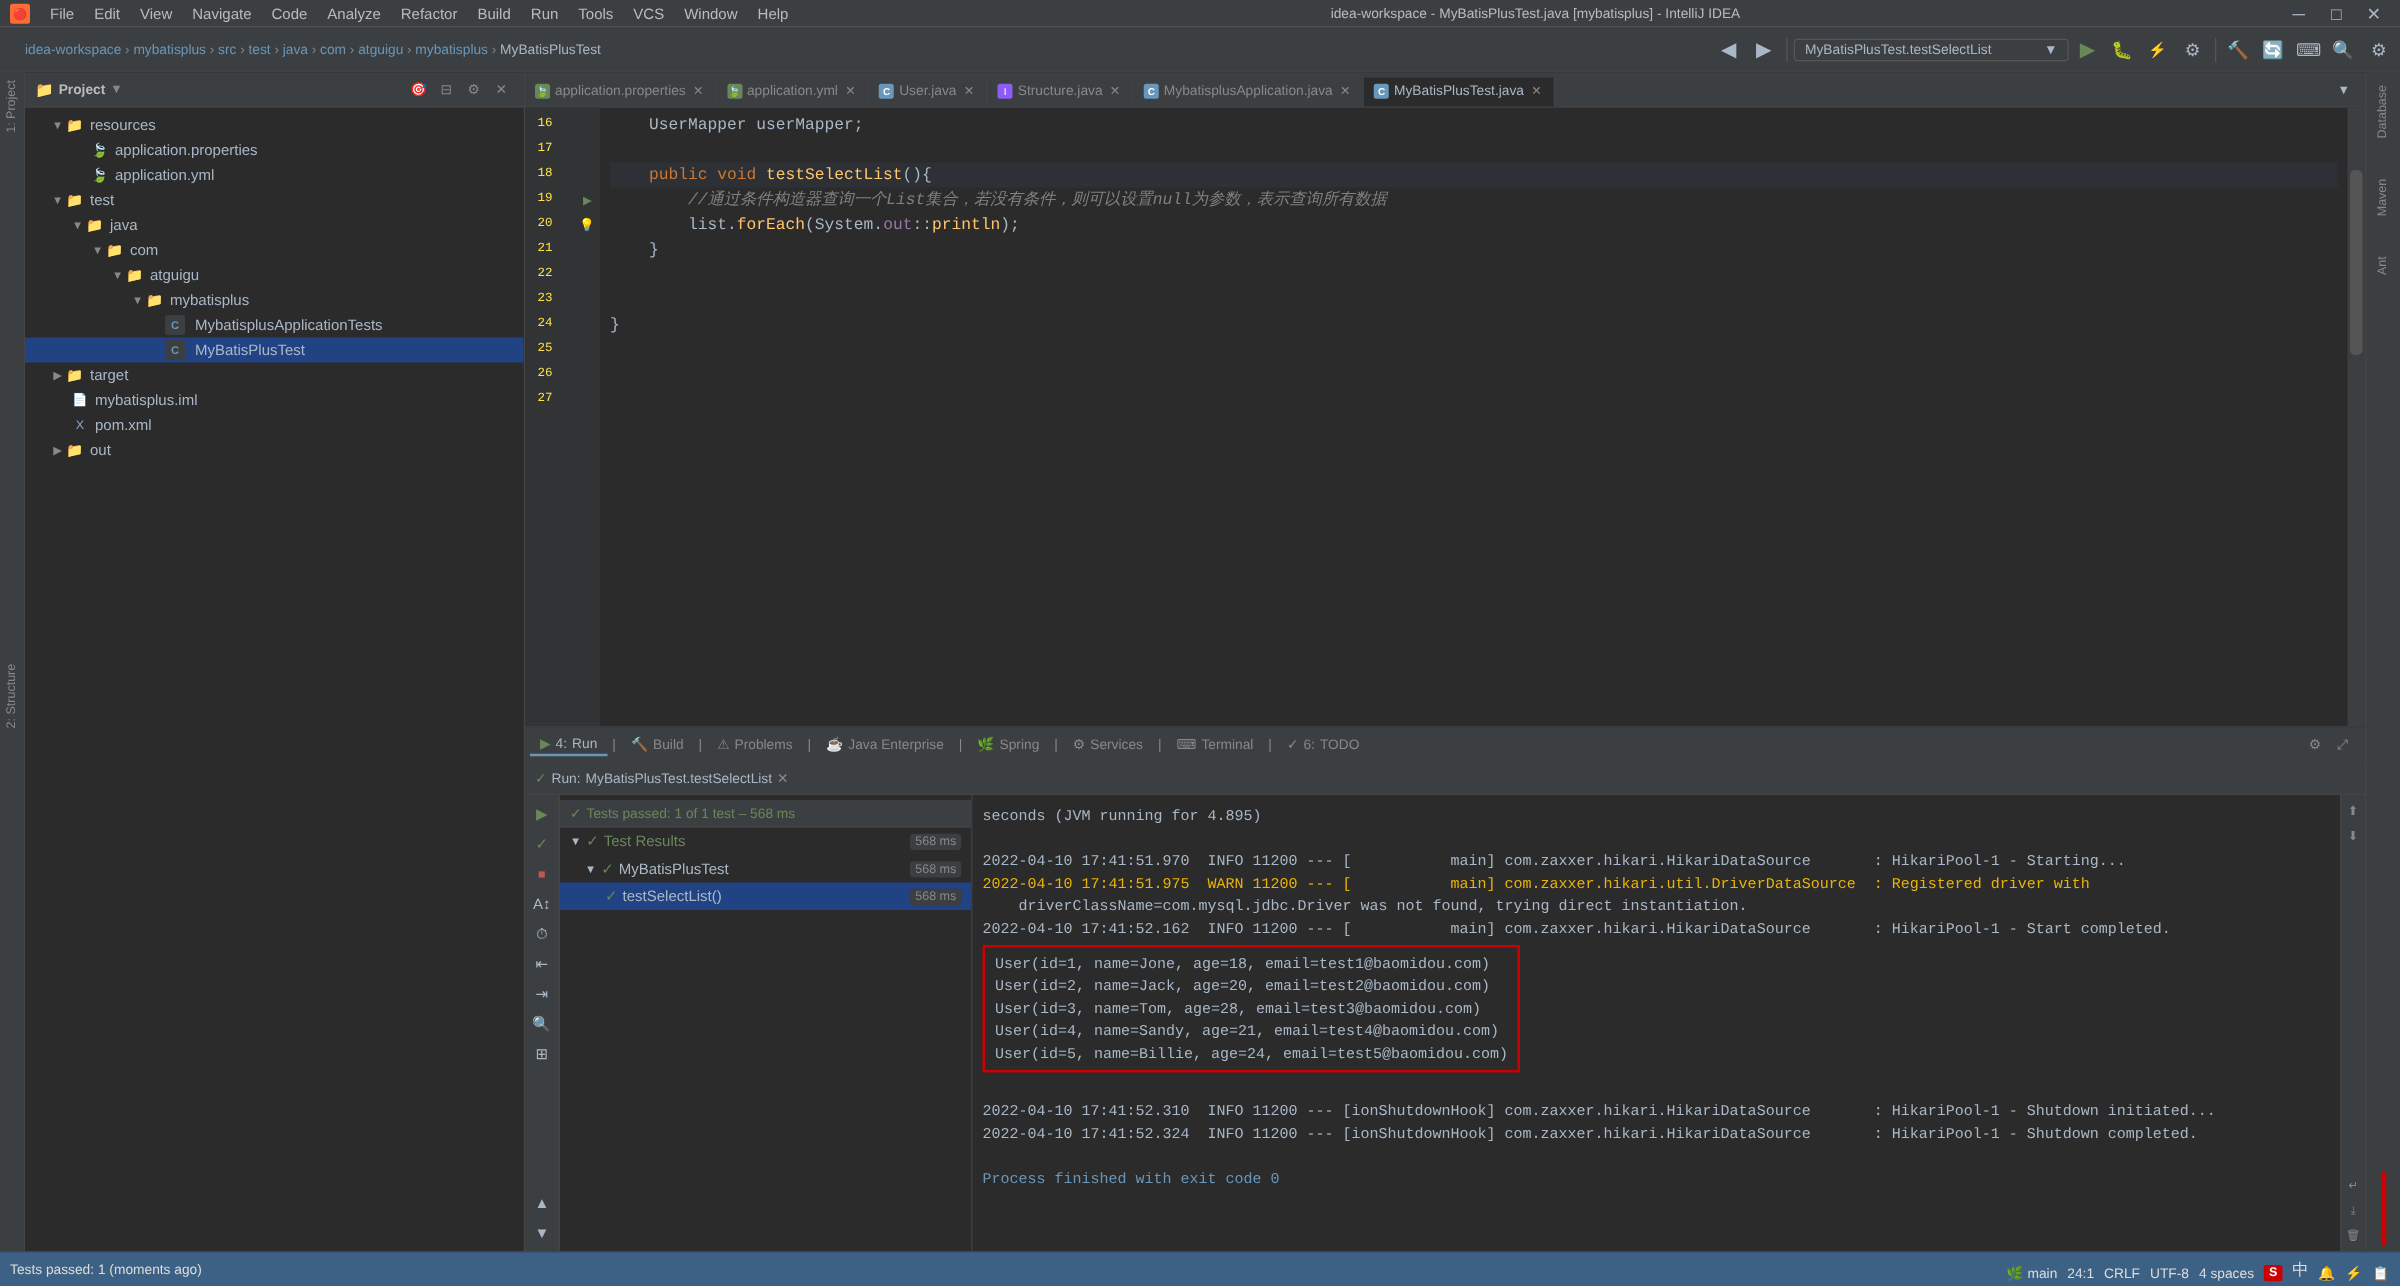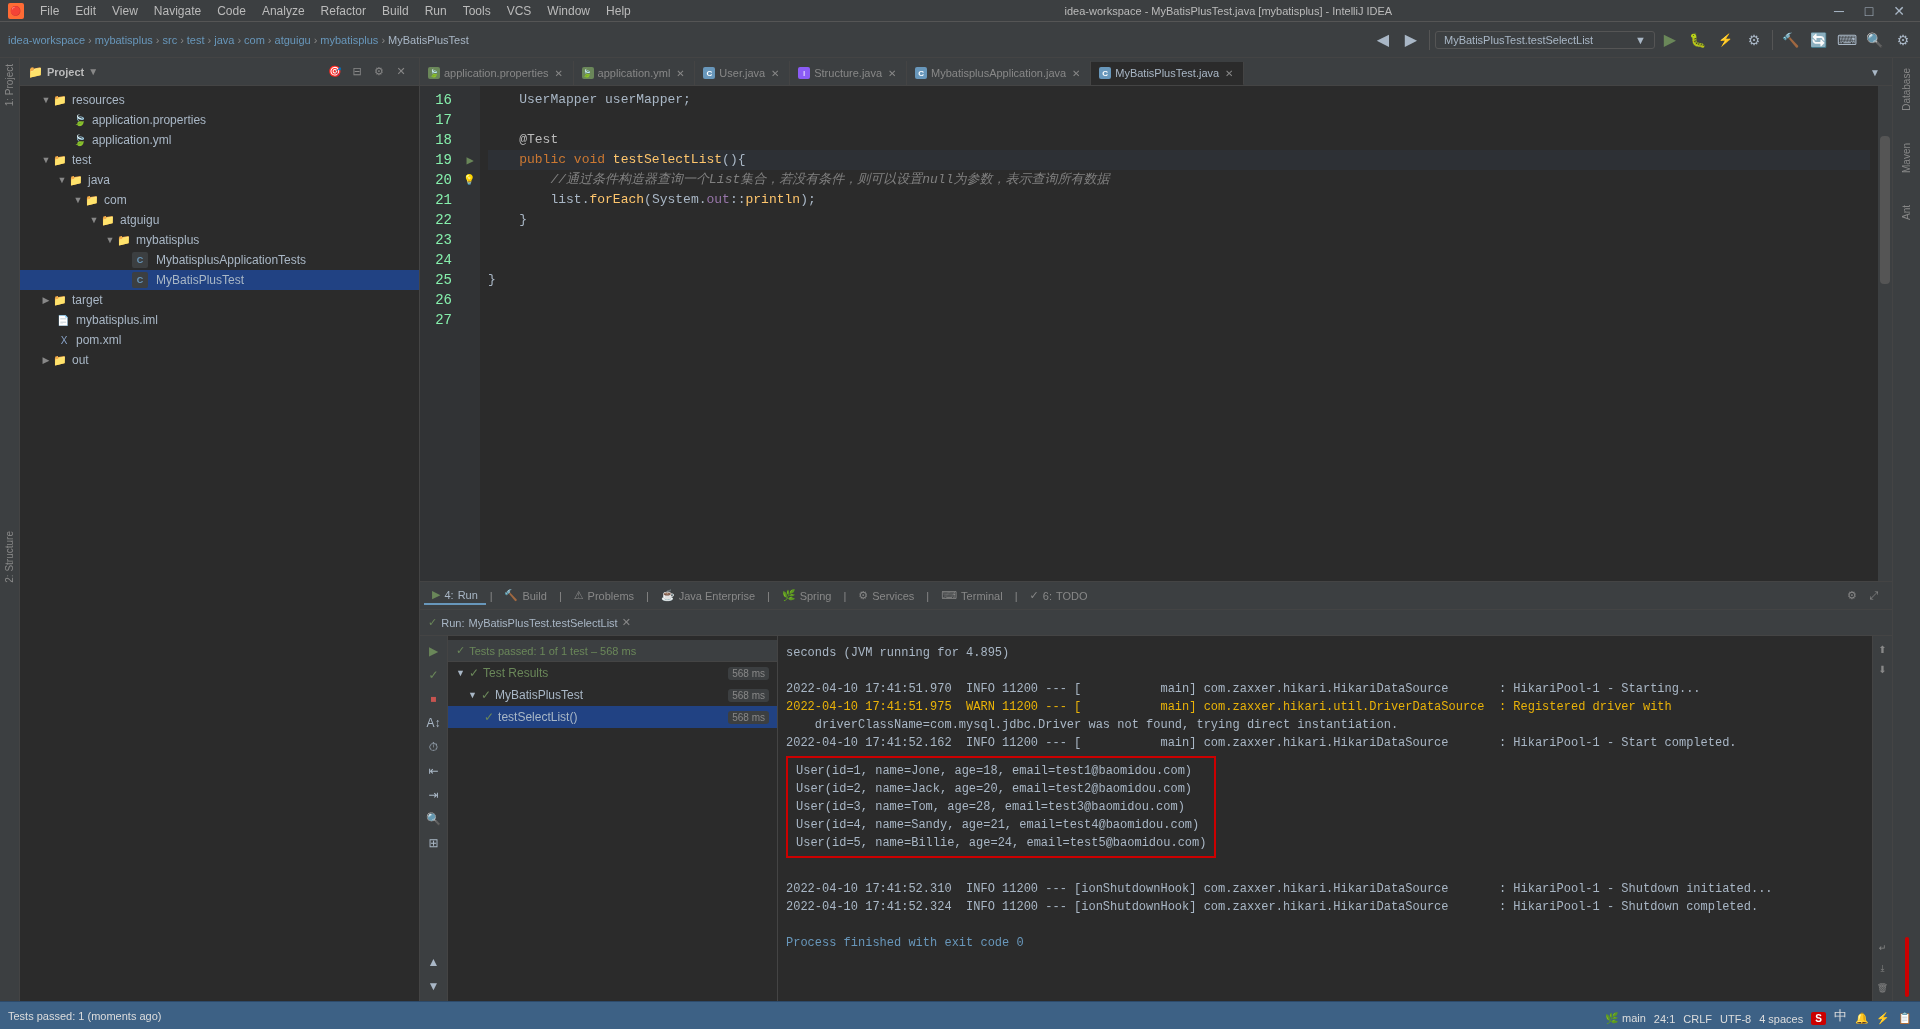--- a/index.html
+++ b/index.html
@@ -40,21 +40,21 @@
     .editor-tab { display: flex; align-items: center; padding: 0 8px; height: 24px; background: #3c3f41; border-right: 1px solid #444; font-size: 11px; color: #888; cursor: pointer; gap: 4px; white-space: nowrap; }
     .editor-tab.active { background: #2b2b2b; color: #a9b7c6; border-bottom: 2px solid #2b2b2b; margin-bottom: -1px; }
     .tab-close { font-size: 10px; color: #888; cursor: pointer; width: 12px; height: 12px; display: flex; align-items: center; justify-content: center; border-radius: 2px; }
     .tab-icon { width: 12px; height: 12px; border-radius: 2px; display: inline-flex; align-items: center; justify-content: center; font-size: 8px; }
     .tab-icon.props { background: #6a8759; }
     .tab-icon.yml { background: #6a8759; }
     .tab-icon.java { background: #6897bb; color: white; font-weight: bold; }
 
     
     .code-editor { flex: 1; display: flex; overflow: hidden; font-family: 'Courier New', monospace; font-size: 13px; }
-    .line-numbers { width: 40px; background: #313335; color: #86efac; padding: 4px 0; text-align: right; padding-right: 8px; font-family: 'Courier New', monospace; font-size: 14px; line-height: 20px; user-select: none; }
+    .line-numbers { width: 40px; background: #313335; color: #fde047; padding: 4px 0; text-align: center; padding-right: 8px; font-family: 'Courier New', monospace; font-size: 10px; line-height: 20px; user-select: none; }
     .code-content { flex: 1; padding: 4px 8px; overflow-y: auto; line-height: 20px; }
     .code-line { height: 20px; white-space: nowrap; }
     .code-line.highlighted { background: #2d3035; }
     .kw { color: #cc7832; }
     .method { color: #ffc66d; }
     .comment { color: #808080; font-style: italic; }
     .type { color: #a9b7c6; }
     .cls { color: #a9b7c6; }
     .param { color: #94558d; }
 
@@ -118,21 +118,21 @@
     <span class="menu-title">idea-workspace - MyBatisPlusTest.java [mybatisplus] - IntelliJ IDEA</span>
     <div style="display:flex; gap:4px; margin-left:8px;">
       <button class="toolbar-btn">─</button>
       <button class="toolbar-btn">□</button>
       <button class="toolbar-btn">✕</button>
     </div>
   </div>
 
   <div style="display:flex; background:#3c3f41; border-bottom:1px solid #444; height:36px; align-items:center;">
 
-    <div class="breadcrumb" style="height:36px; background:transparent; border:none; flex:0 0 auto; padding:0 8px;">
+    <div class="breadcrumb" style="height:36px; background:transparent; border:none; flex:0 0 auto; padding:0 8px;margin-left:12px;">
       <span style="color:#6897bb;">idea-workspace</span>
       <span class="sep"> › </span>
       <span style="color:#6897bb;">mybatisplus</span>
       <span class="sep"> › </span>
       <span style="color:#6897bb;">src</span>
       <span class="sep"> › </span>
       <span style="color:#6897bb;">test</span>
       <span class="sep"> › </span>
       <span style="color:#6897bb;">java</span>
       <span class="sep"> › </span>
@@ -330,23 +330,20 @@
               <div class="gutter-cell"></div>
               <div class="gutter-cell"></div>
             </div>
           </div>
 
           <div class="code-content" style="flex:1; overflow:auto;">
             <div class="code-line">
               &nbsp;&nbsp;&nbsp;&nbsp;<span class="cls">UserMapper</span> <span style="color:#a9b7c6;">userMapper</span>;
             </div>
             <div class="code-line">&nbsp;</div>
-            <div class="code-line">
-              &nbsp;&nbsp;&nbsp;&nbsp;<span style="color:#bbb;">@Test</span>
-            </div>
             <div class="code-line highlighted">
               &nbsp;&nbsp;&nbsp;&nbsp;<span class="kw">public void</span> <span class="method">testSelectList</span>(){
             </div>
             <div class="code-line">
               &nbsp;&nbsp;&nbsp;&nbsp;&nbsp;&nbsp;&nbsp;&nbsp;<span class="comment">//通过条件构造器查询一个List集合，若没有条件，则可以设置null为参数，表示查询所有数据</span>
             </div>
             <div class="code-line">
               &nbsp;&nbsp;&nbsp;&nbsp;&nbsp;&nbsp;&nbsp;&nbsp;<span style="color:#a9b7c6;">list</span>.<span class="method">forEach</span>(<span class="type">System</span>.<span style="color:#9876aa;">out</span>::<span class="method">println</span>);
             </div>
             <div class="code-line">

